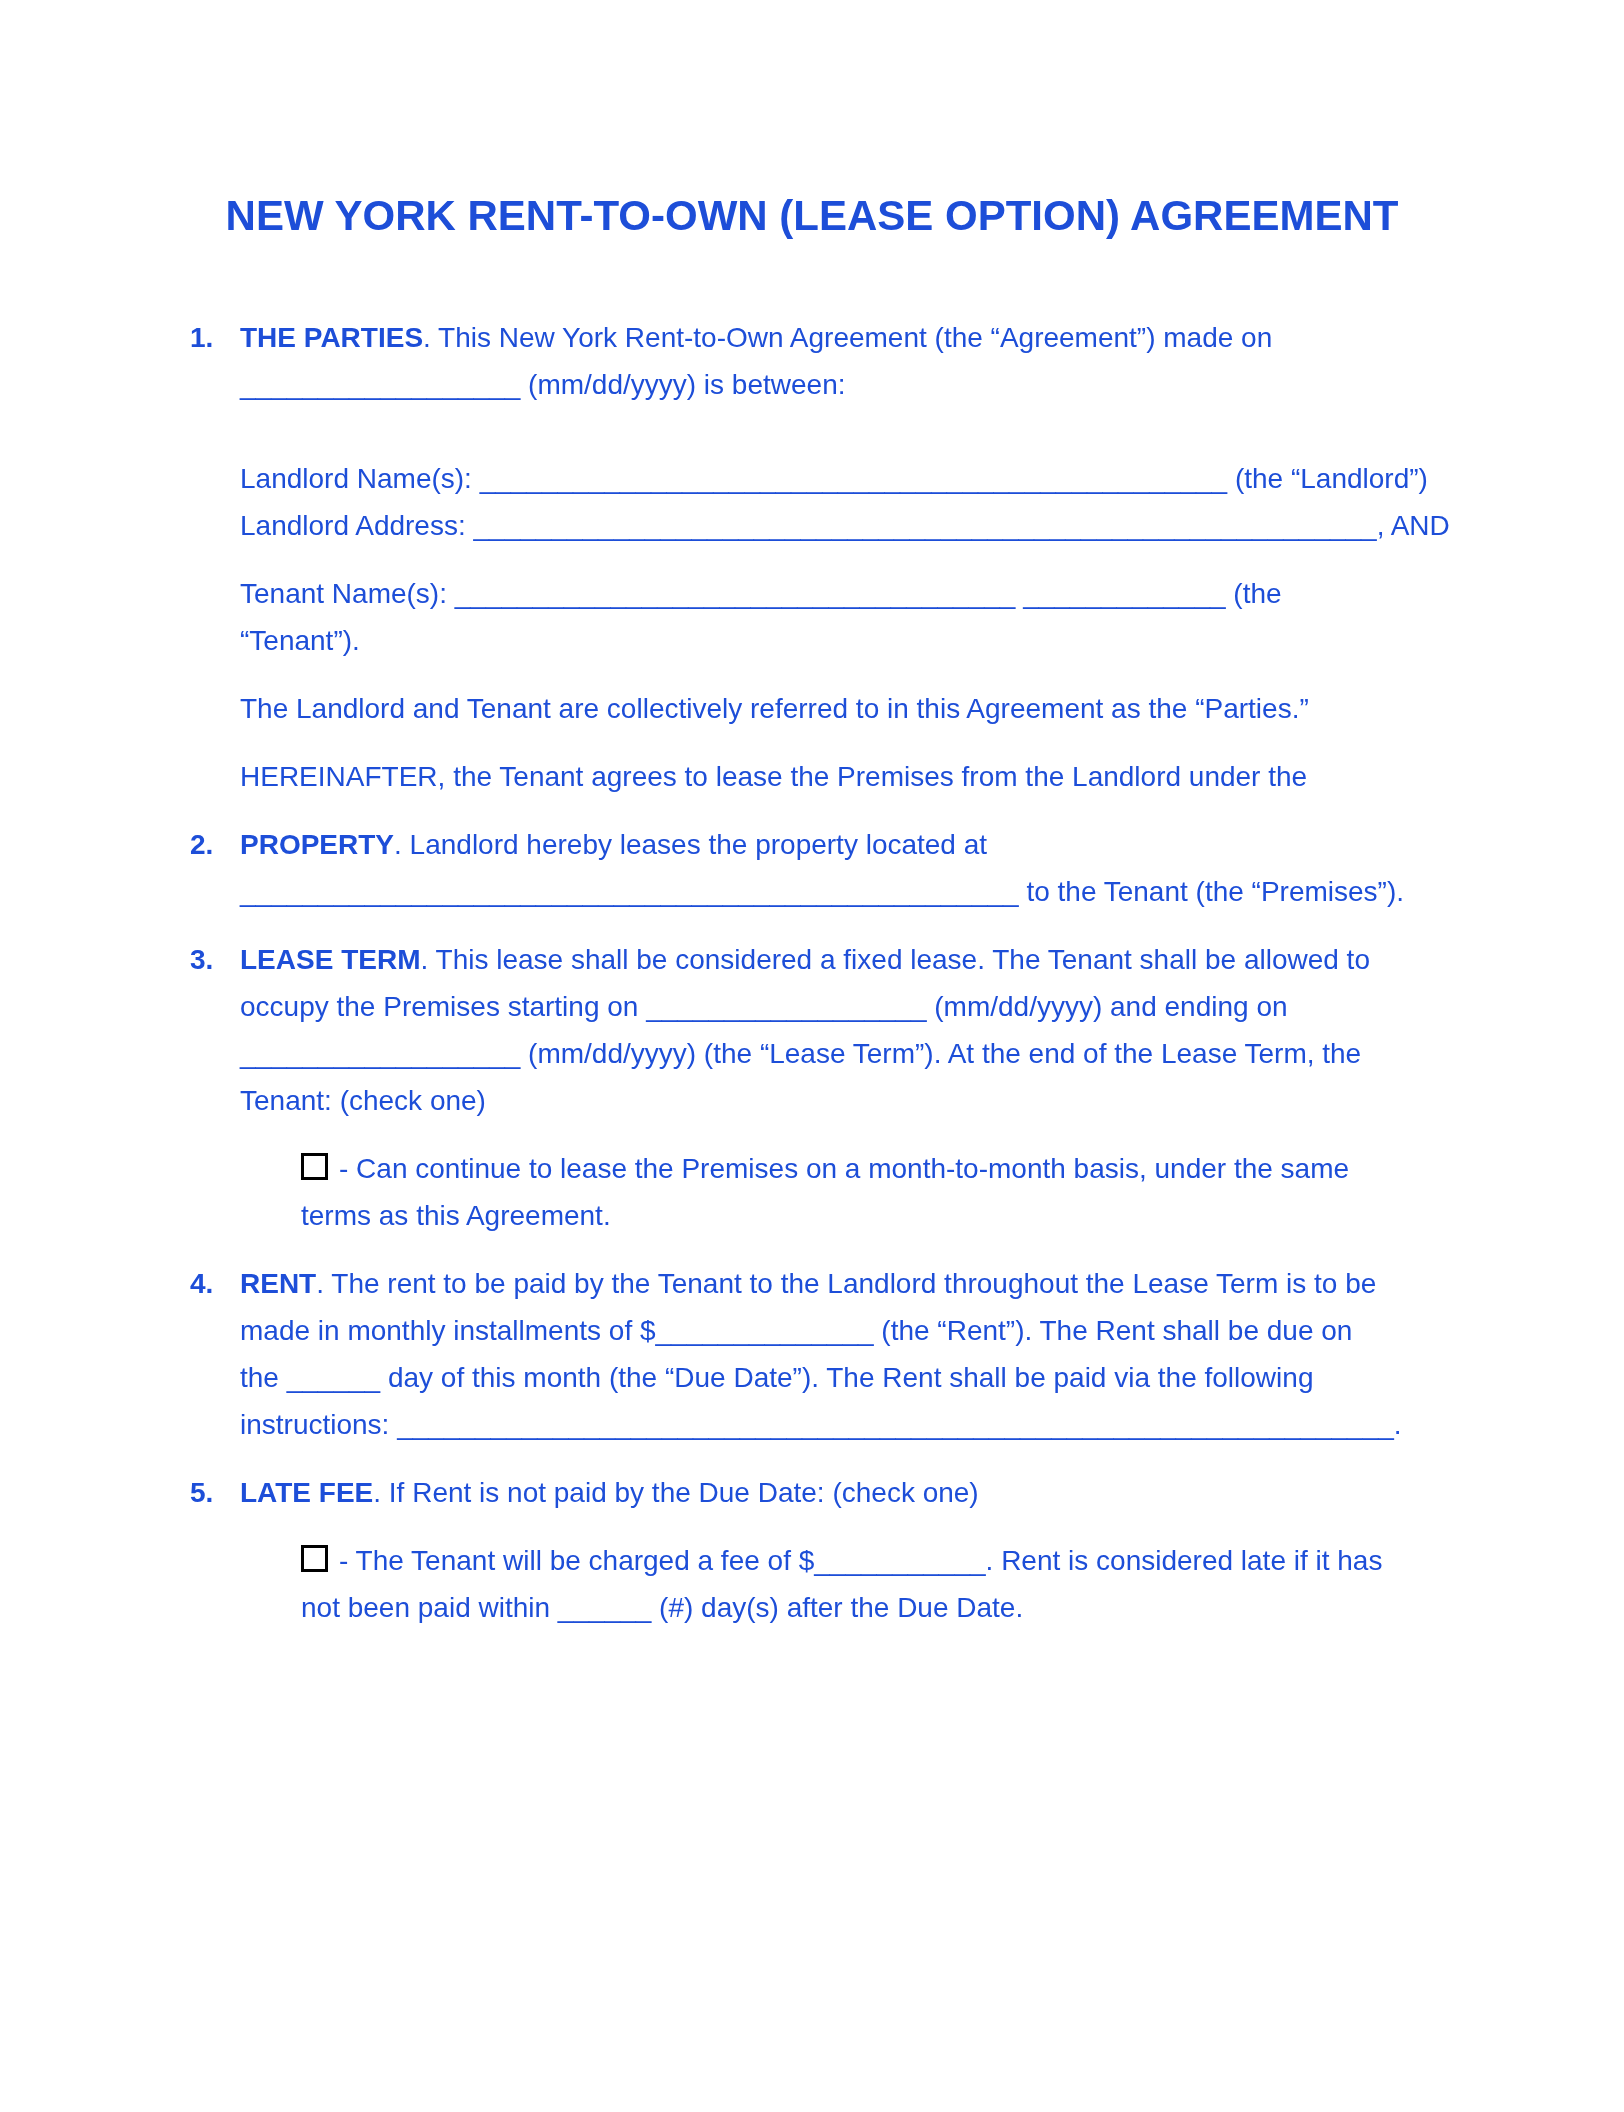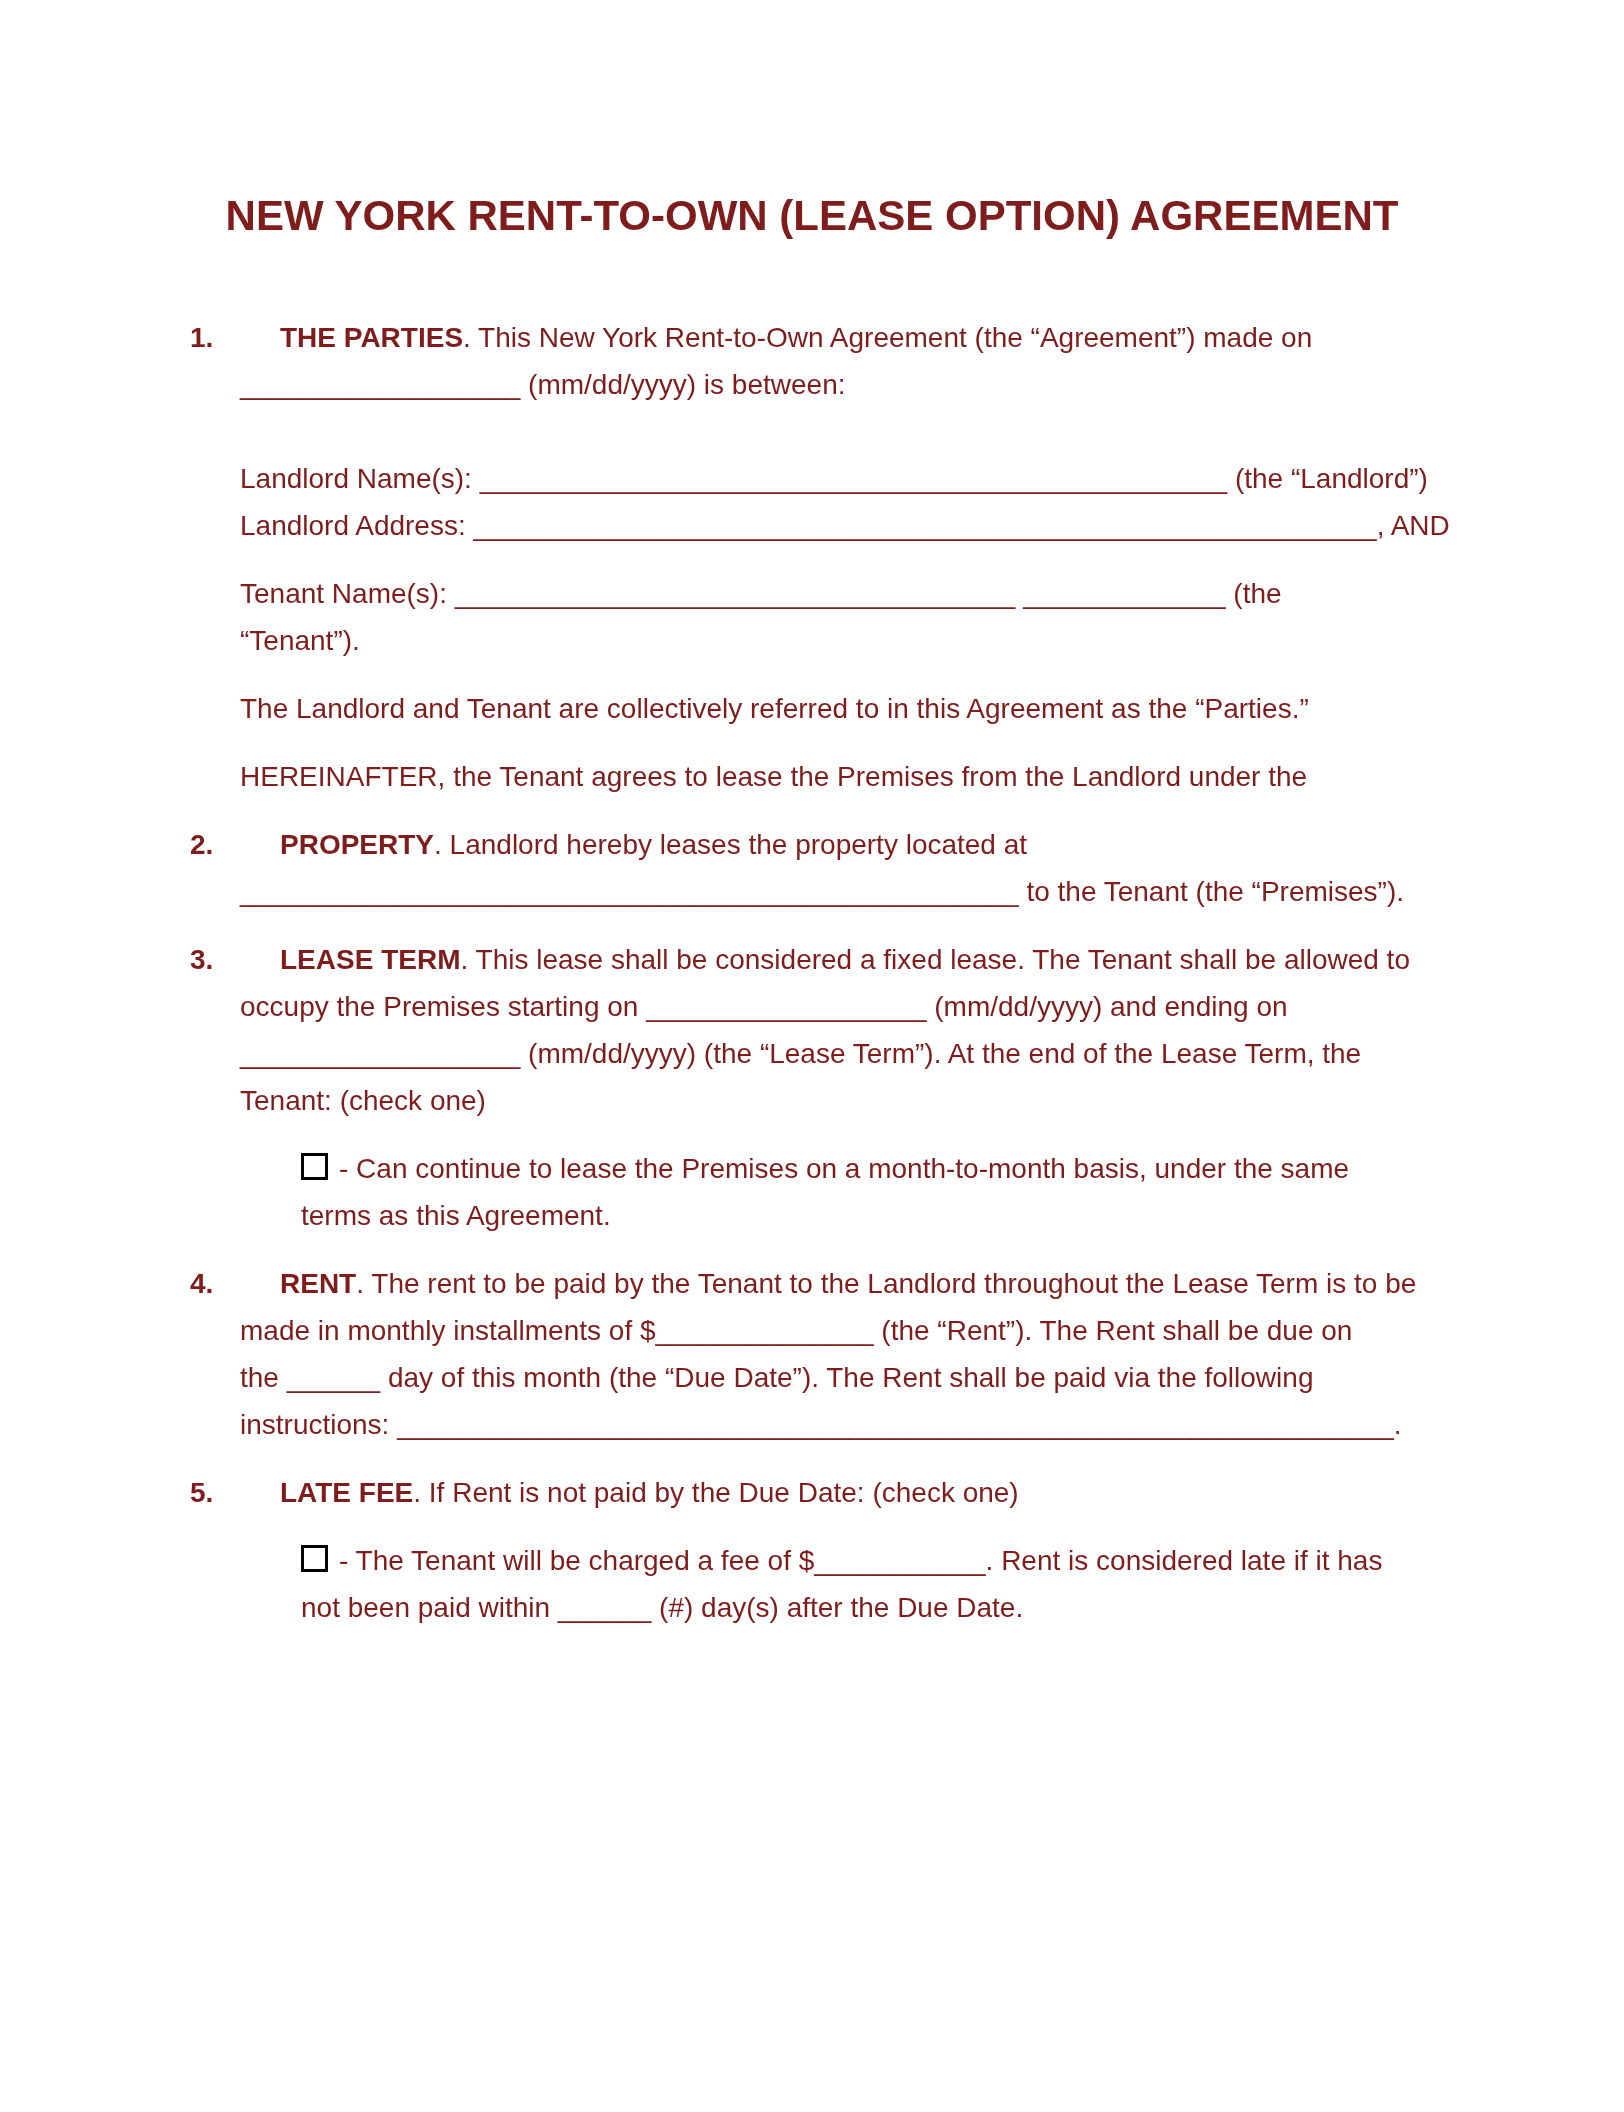--- a/index.html
+++ b/index.html
@@ -2,36 +2,36 @@
 <html><head>
 <meta charset="utf-8">
 <style>
   html,body { margin:0; padding:0; background:#ffffff; }
   .page {
     position:relative;
     width:1624px; height:1728px;
     background:#ffffff;
     font-family:"Liberation Sans", sans-serif;
     font-size:28px;
-    color:#7f1d1d;
+    color:#1d4ed8;
     overflow:hidden;
   }
   .title {
     margin:192px 0 74px;
     text-align:center;
     font-size:42px;
     font-weight:bold;
     line-height:48px;
   }
   .body { padding:0 150px 0 240px; }
   .para { margin:0 0 21px; }
   .para.xl { margin-bottom:47px; }
   .ln { position:relative; line-height:47px; white-space:nowrap; }
   .num { position:absolute; left:-50px; font-weight:bold; }
-  b { font-weight:bold;margin-left:40px; }
+  b { font-weight:bold; }
   .indent { margin-left:61px; }
   .cb {
     display:inline-block;
     width:21px; height:21px;
     border:3px solid #000;
     margin-right:11px;
     vertical-align:-2px;
     background:#fff;
   }
   .footer {

